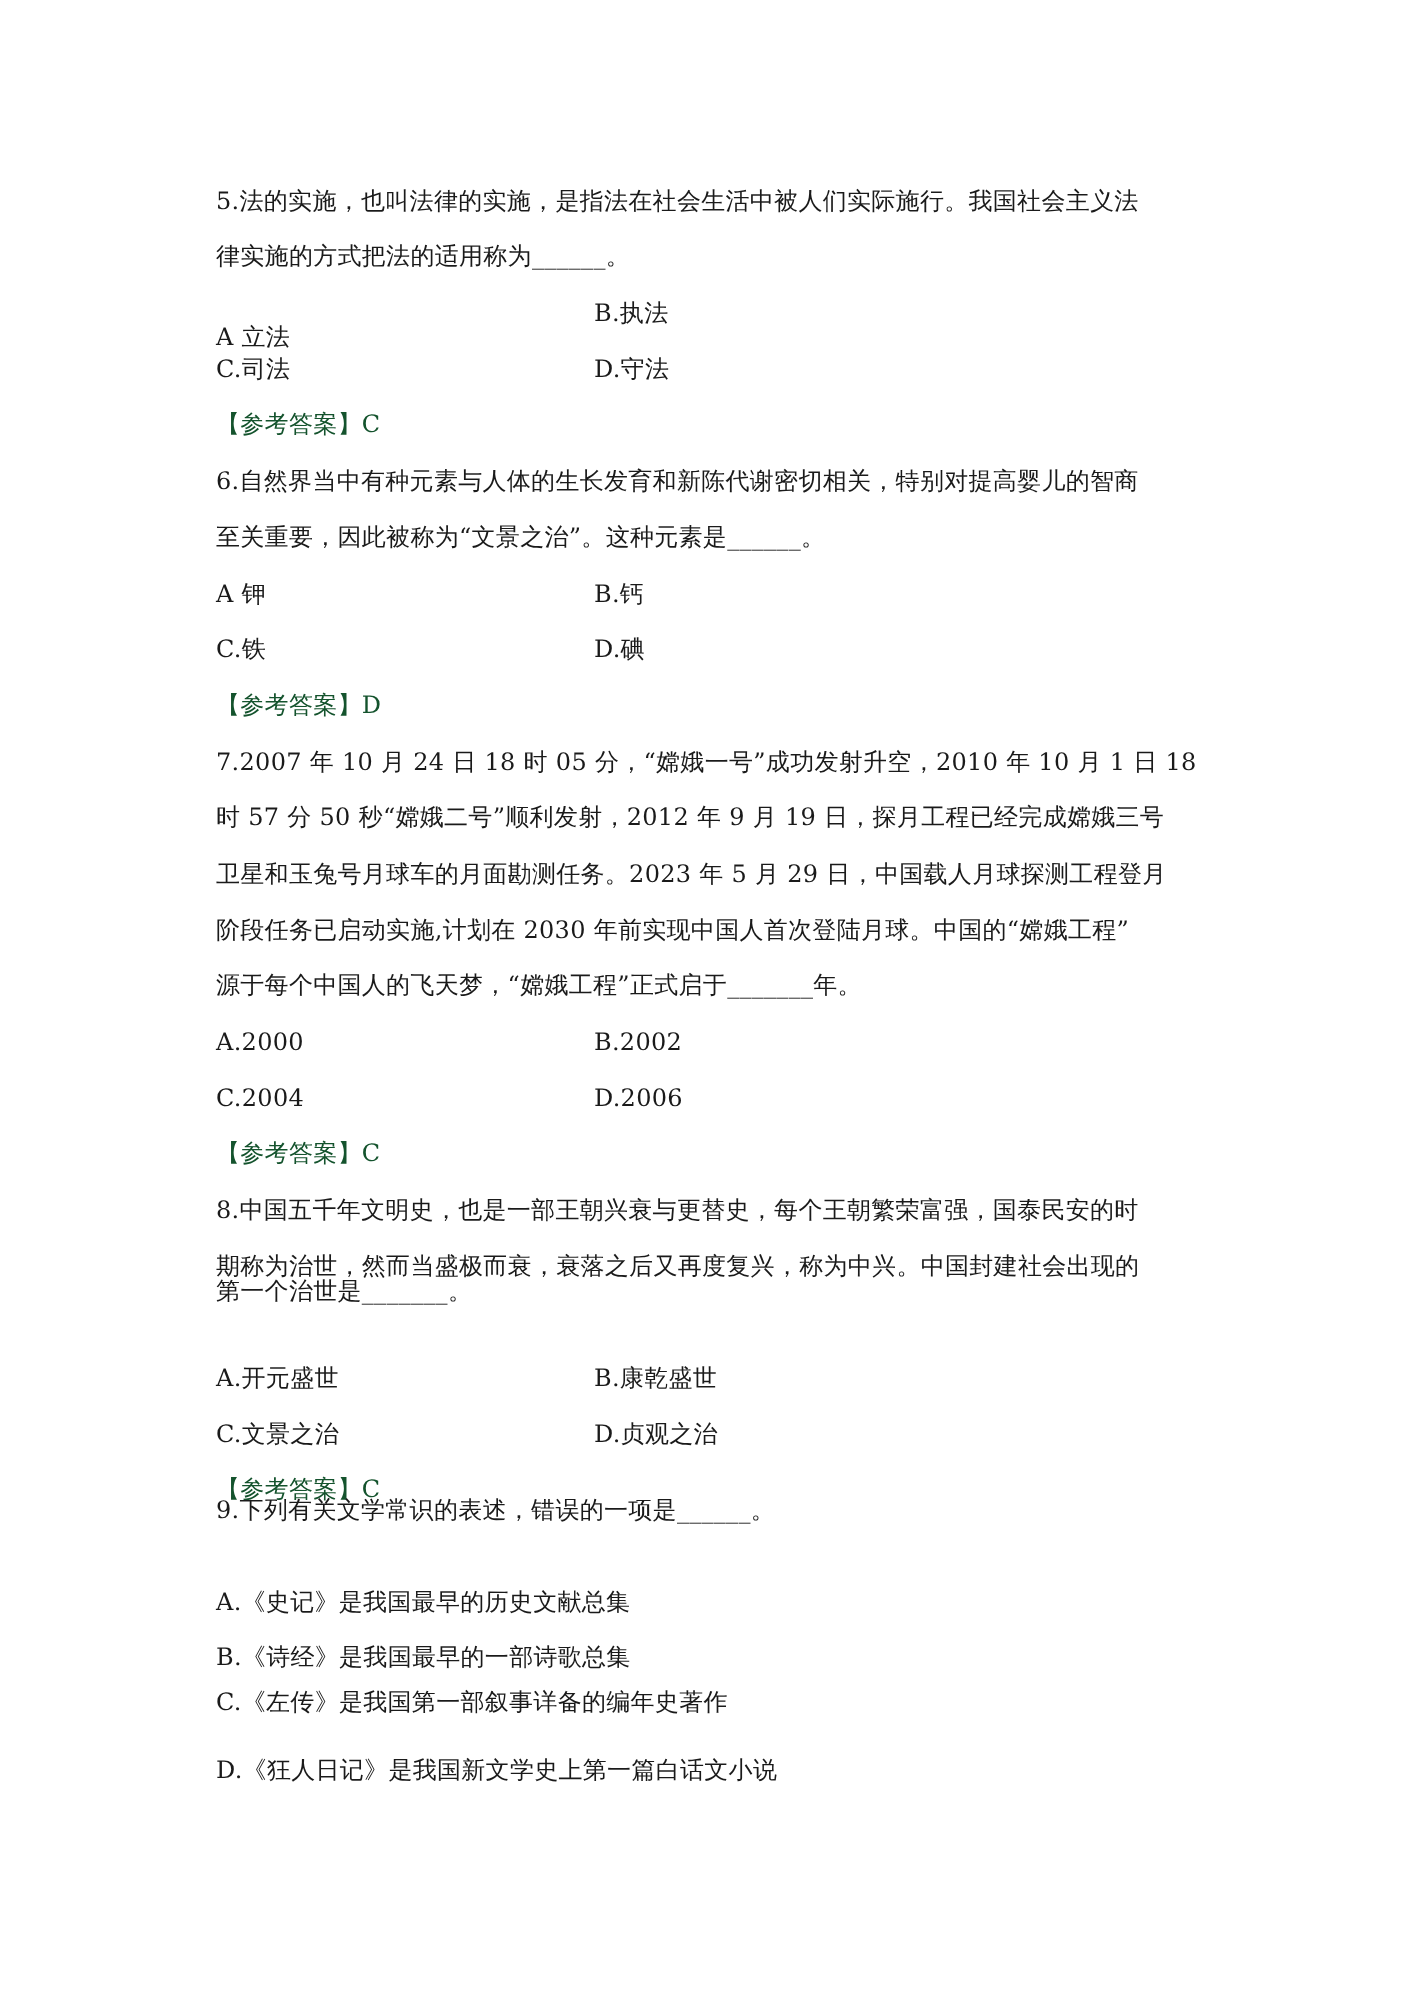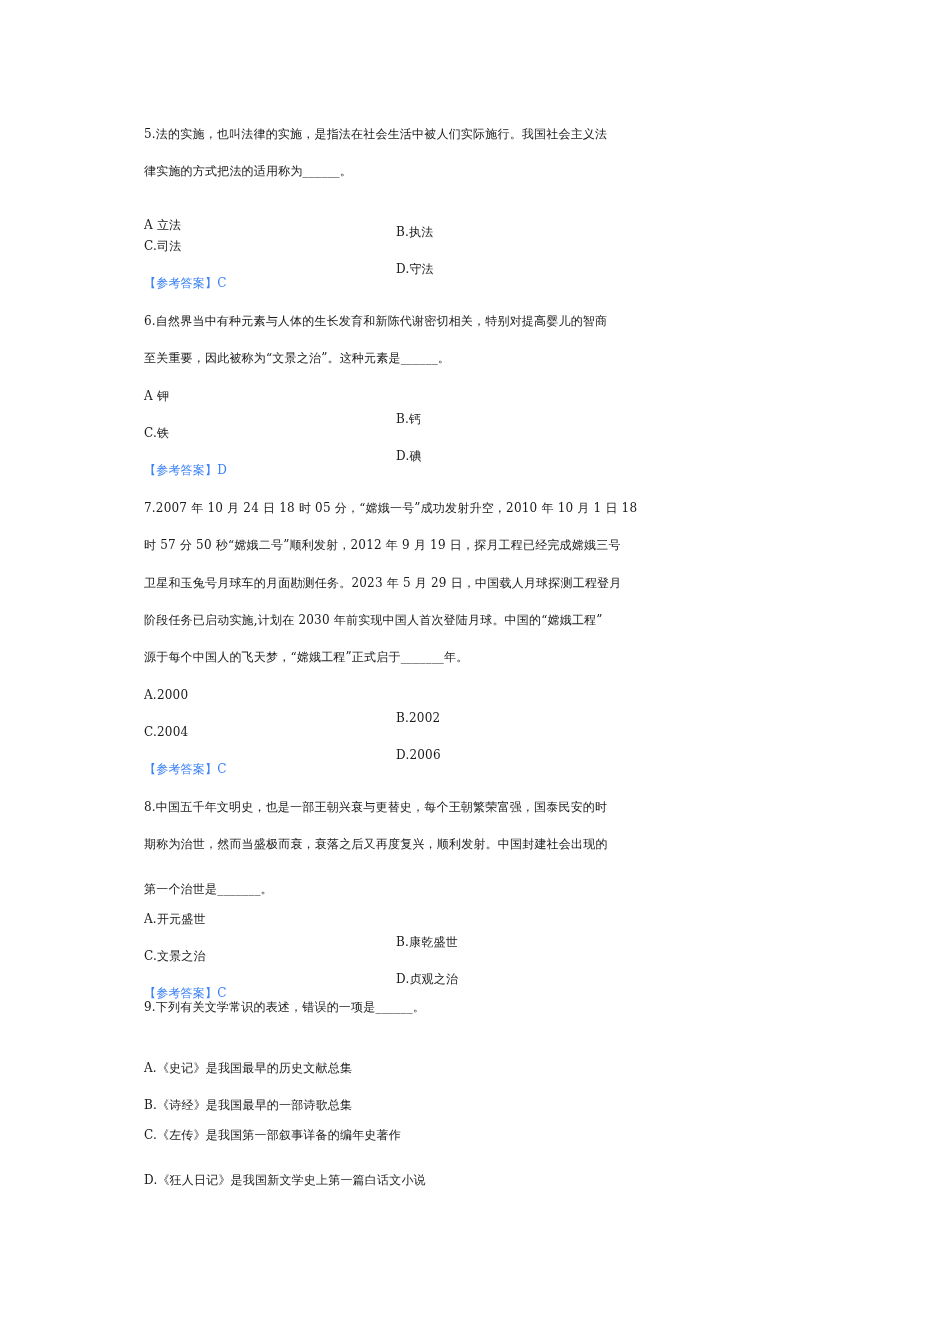--- a/index.html
+++ b/index.html
@@ -18,31 +18,30 @@
     .page {
       position: absolute;
       left: 0;
       top: 0;
       width: 950px;
       height: 1344px;
     }
     .line {
       position: absolute;
       left: 144px;
-      font-size: 12px;
+      font-size: 16px;
       line-height: 22px;
       white-space: nowrap;
       letter-spacing: 0.2px;
     }
     .opt-b {
       left: 396px;
-      margin-top: 23px;
     }
     .answer {
-      color: #3b82f6;
+      color: #14532d;
     }
   </style>
 </head>
 <body>
 
 <div class="page">
 
   <div>
     <div class="line" style="top:123px">5.法的实施，也叫法律的实施，是指法在社会生活中被人们实际施行。我国社会主义法</div>
     <div class="line" style="top:160px">律实施的方式把法的适用称为______。</div>
@@ -71,22 +70,22 @@
     <div class="line" style="top:646px">源于每个中国人的飞天梦，“嫦娥工程”正式启于_______年。</div>
     <div class="line" style="top:684px">A.2000</div>
     <div class="line opt-b" style="top:684px">B.2002</div>
     <div class="line" style="top:721px">C.2004</div>
     <div class="line opt-b" style="top:721px">D.2006</div>
     <div class="line answer" style="top:758px">【参考答案】C</div>
   </div>
 
   <div>
     <div class="line" style="top:796px">8.中国五千年文明史，也是一部王朝兴衰与更替史，每个王朝繁荣富强，国泰民安的时</div>
-    <div class="line" style="top:833px">期称为治世，然而当盛极而衰，衰落之后又再度复兴，顺利发射。中国封建社会出现的</div>
-    <div class="line" style="top:878px">第一个治世是_______。</div>
+    <div class="line" style="top:833px">期称为治世，然而当盛极而衰，衰落之后又再度复兴，称为中兴。中国封建社会出现的</div>
+    <div class="line" style="top:850px">第一个治世是_______。</div>
     <div class="line" style="top:908px">A.开元盛世</div>
     <div class="line opt-b" style="top:908px">B.康乾盛世</div>
     <div class="line" style="top:945px">C.文景之治</div>
     <div class="line opt-b" style="top:945px">D.贞观之治</div>
     <div class="line answer" style="top:982px">【参考答案】C</div>
   </div>
 
   <div>
     <div class="line" style="top:996px">9.下列有关文学常识的表述，错误的一项是______。</div>
     <div class="line" style="top:1057px">A.《史记》是我国最早的历史文献总集</div>

